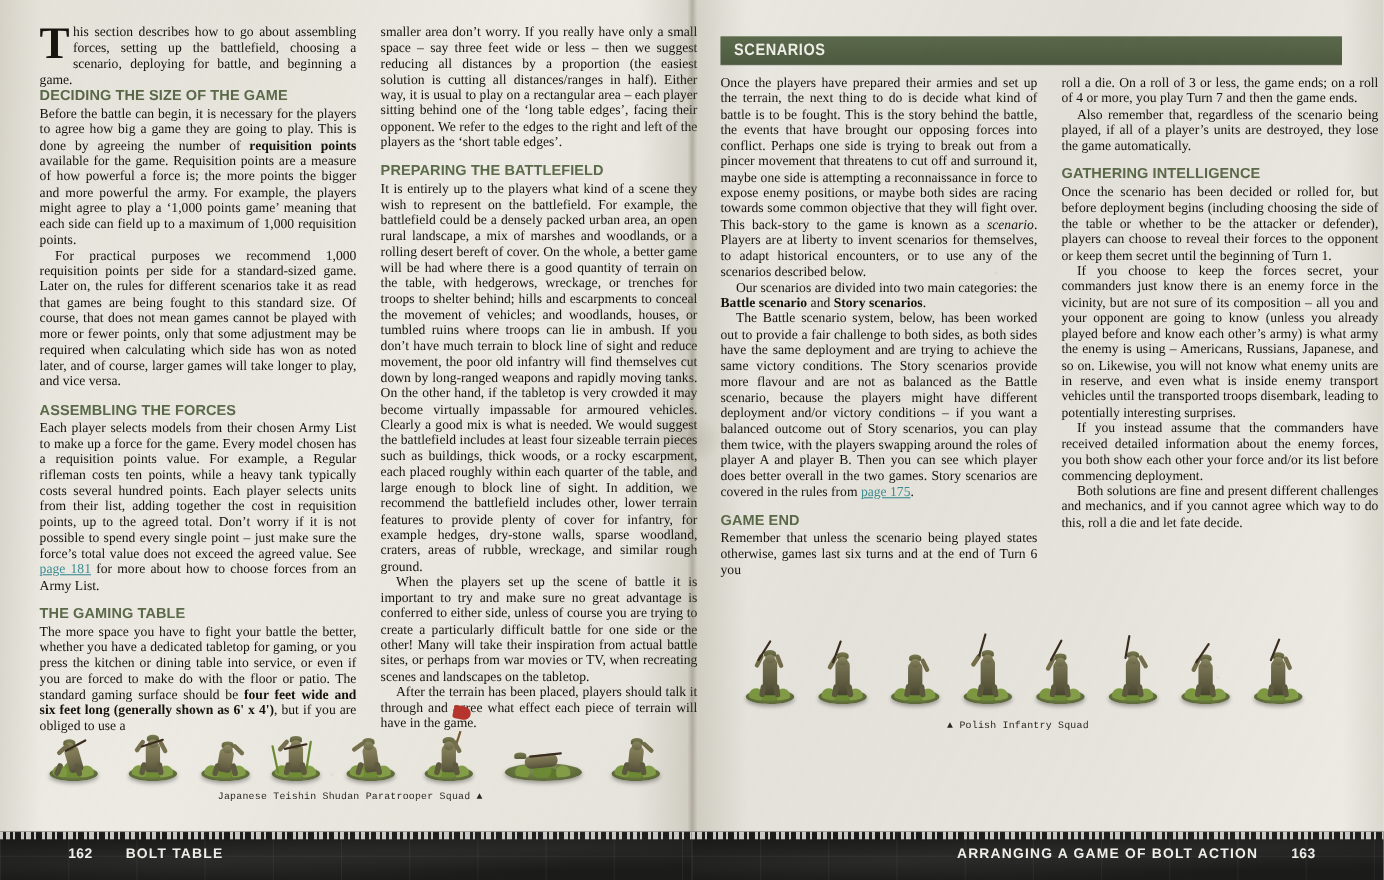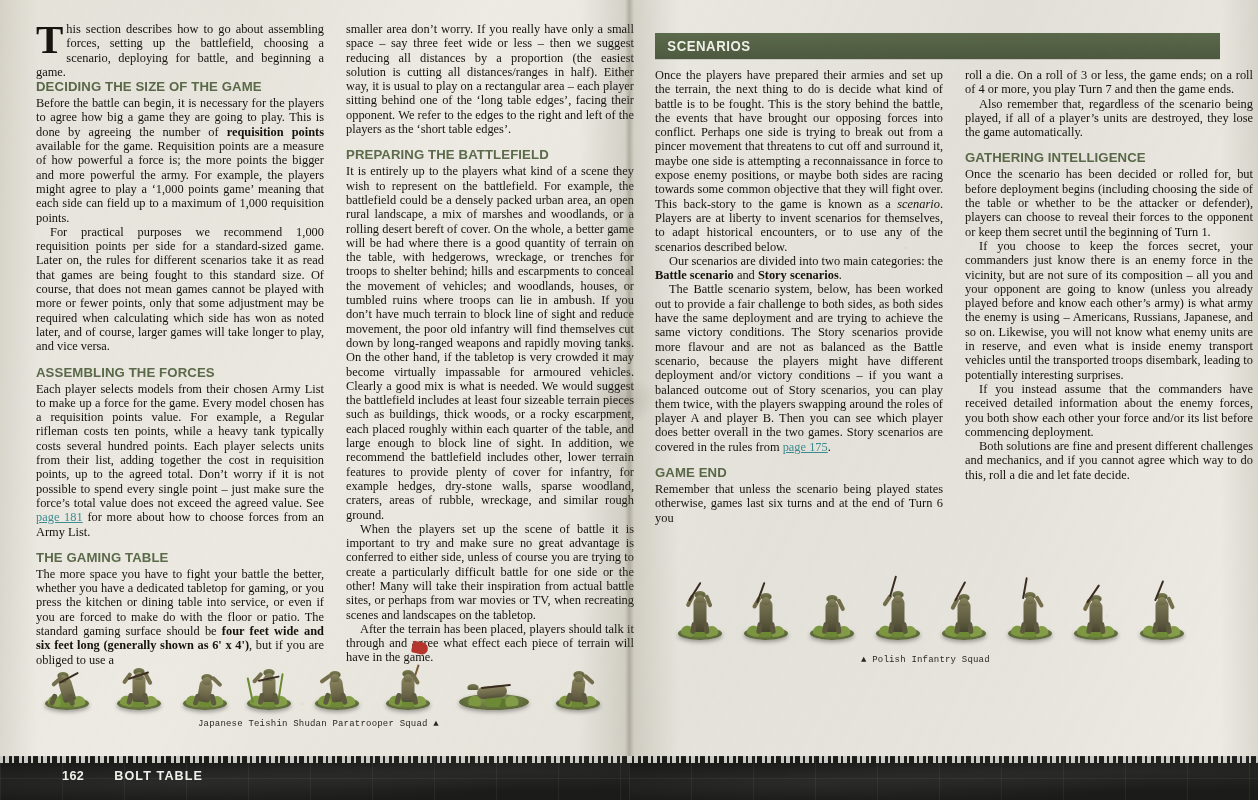--- a/index.html
+++ b/index.html
@@ -409,15 +409,19 @@
     <div class="tex"></div>
     <div class="torn"></div>
     <div class="ftxt l">
       <span class="num">162</span>
       <span>BOLT TABLE</span>
     </div>
   </div>
   <div class="footer right">
     <div class="tex"></div>
     <div class="torn"></div>
+    <div class="ftxt r">
+      <span>ARRANGING A GAME OF BOLT ACTION</span>
+      <span class="num">163</span>
+    </div>
   </div>
 
 </div>
 
 </body></html>

